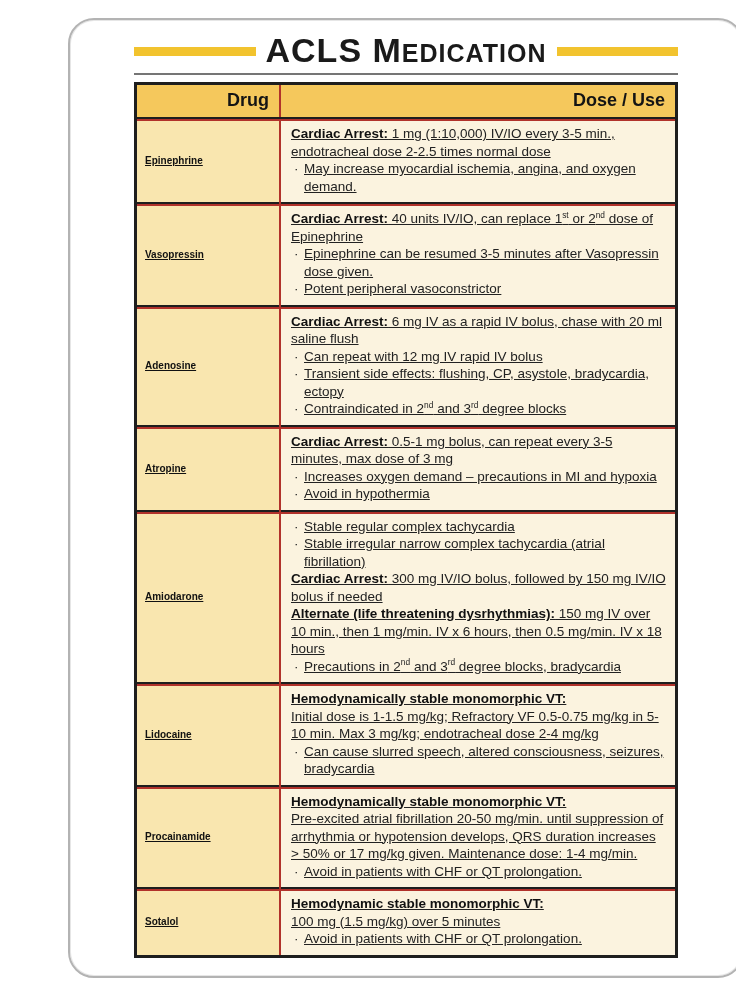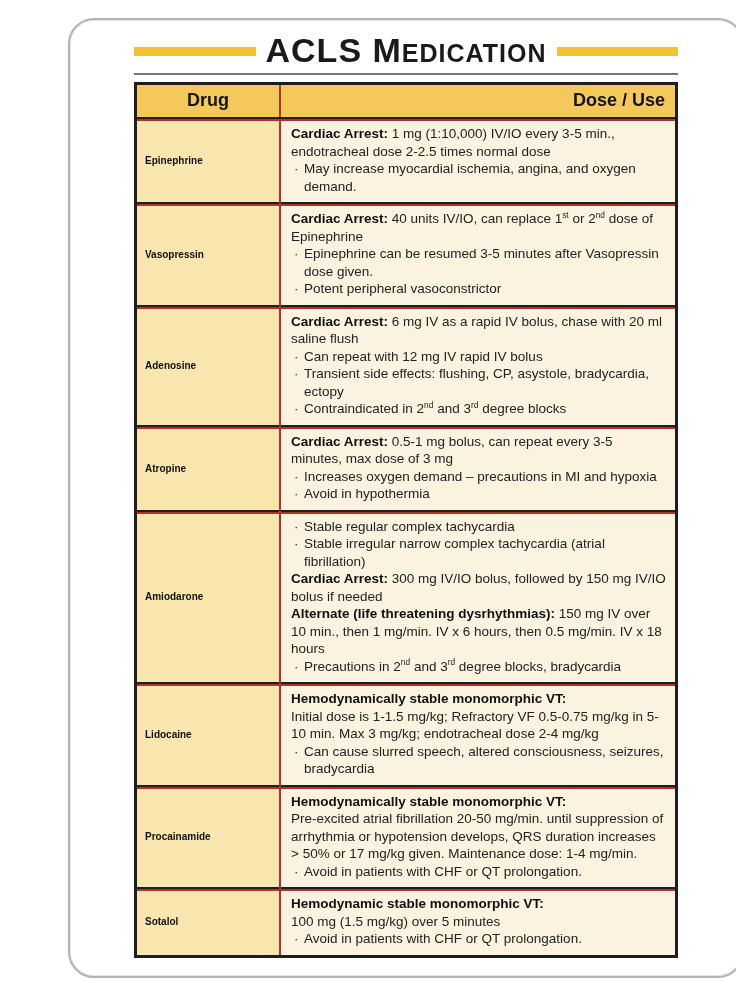--- a/index.html
+++ b/index.html
@@ -33,26 +33,27 @@
   }
   
   table.med{
     width:100%;border-collapse:collapse;margin-top:7px;
     border:3px solid #1e1e1e;
   }
   th{
     background:#f5c85c;color:#141414;font-size:18px;font-weight:700;
     padding:5px 10px 6px 10px;border-bottom:2px solid #1e1e1e;
   }
-  th.drug-h{width:122px;text-align:center;border-right:2px solid #b1322b;}
+  th.drug-h{width:122px;text-align:right;border-right:2px solid #b1322b;}
   th.dose-h{text-align:right;}
   tbody td{
     border-top:2px solid #1e1e1e;
     box-shadow:inset 0 2px 0 #b1322b; 
     vertical-align:middle;
+    text-decoration:underline;
   }
   td.drug-cell{
     background:#f9e6af;font-weight:700;font-size:10px;color:#111;
     padding:6px 8px;border-right:2px solid #b1322b;
   }
   td.dose-cell{
     background:#fbf3df;font-size:13.5px;line-height:17.5px;color:#222;
     padding:6px 8px 7px 10px;
   }
   .dose-cell .b{font-weight:700;color:#111;}

